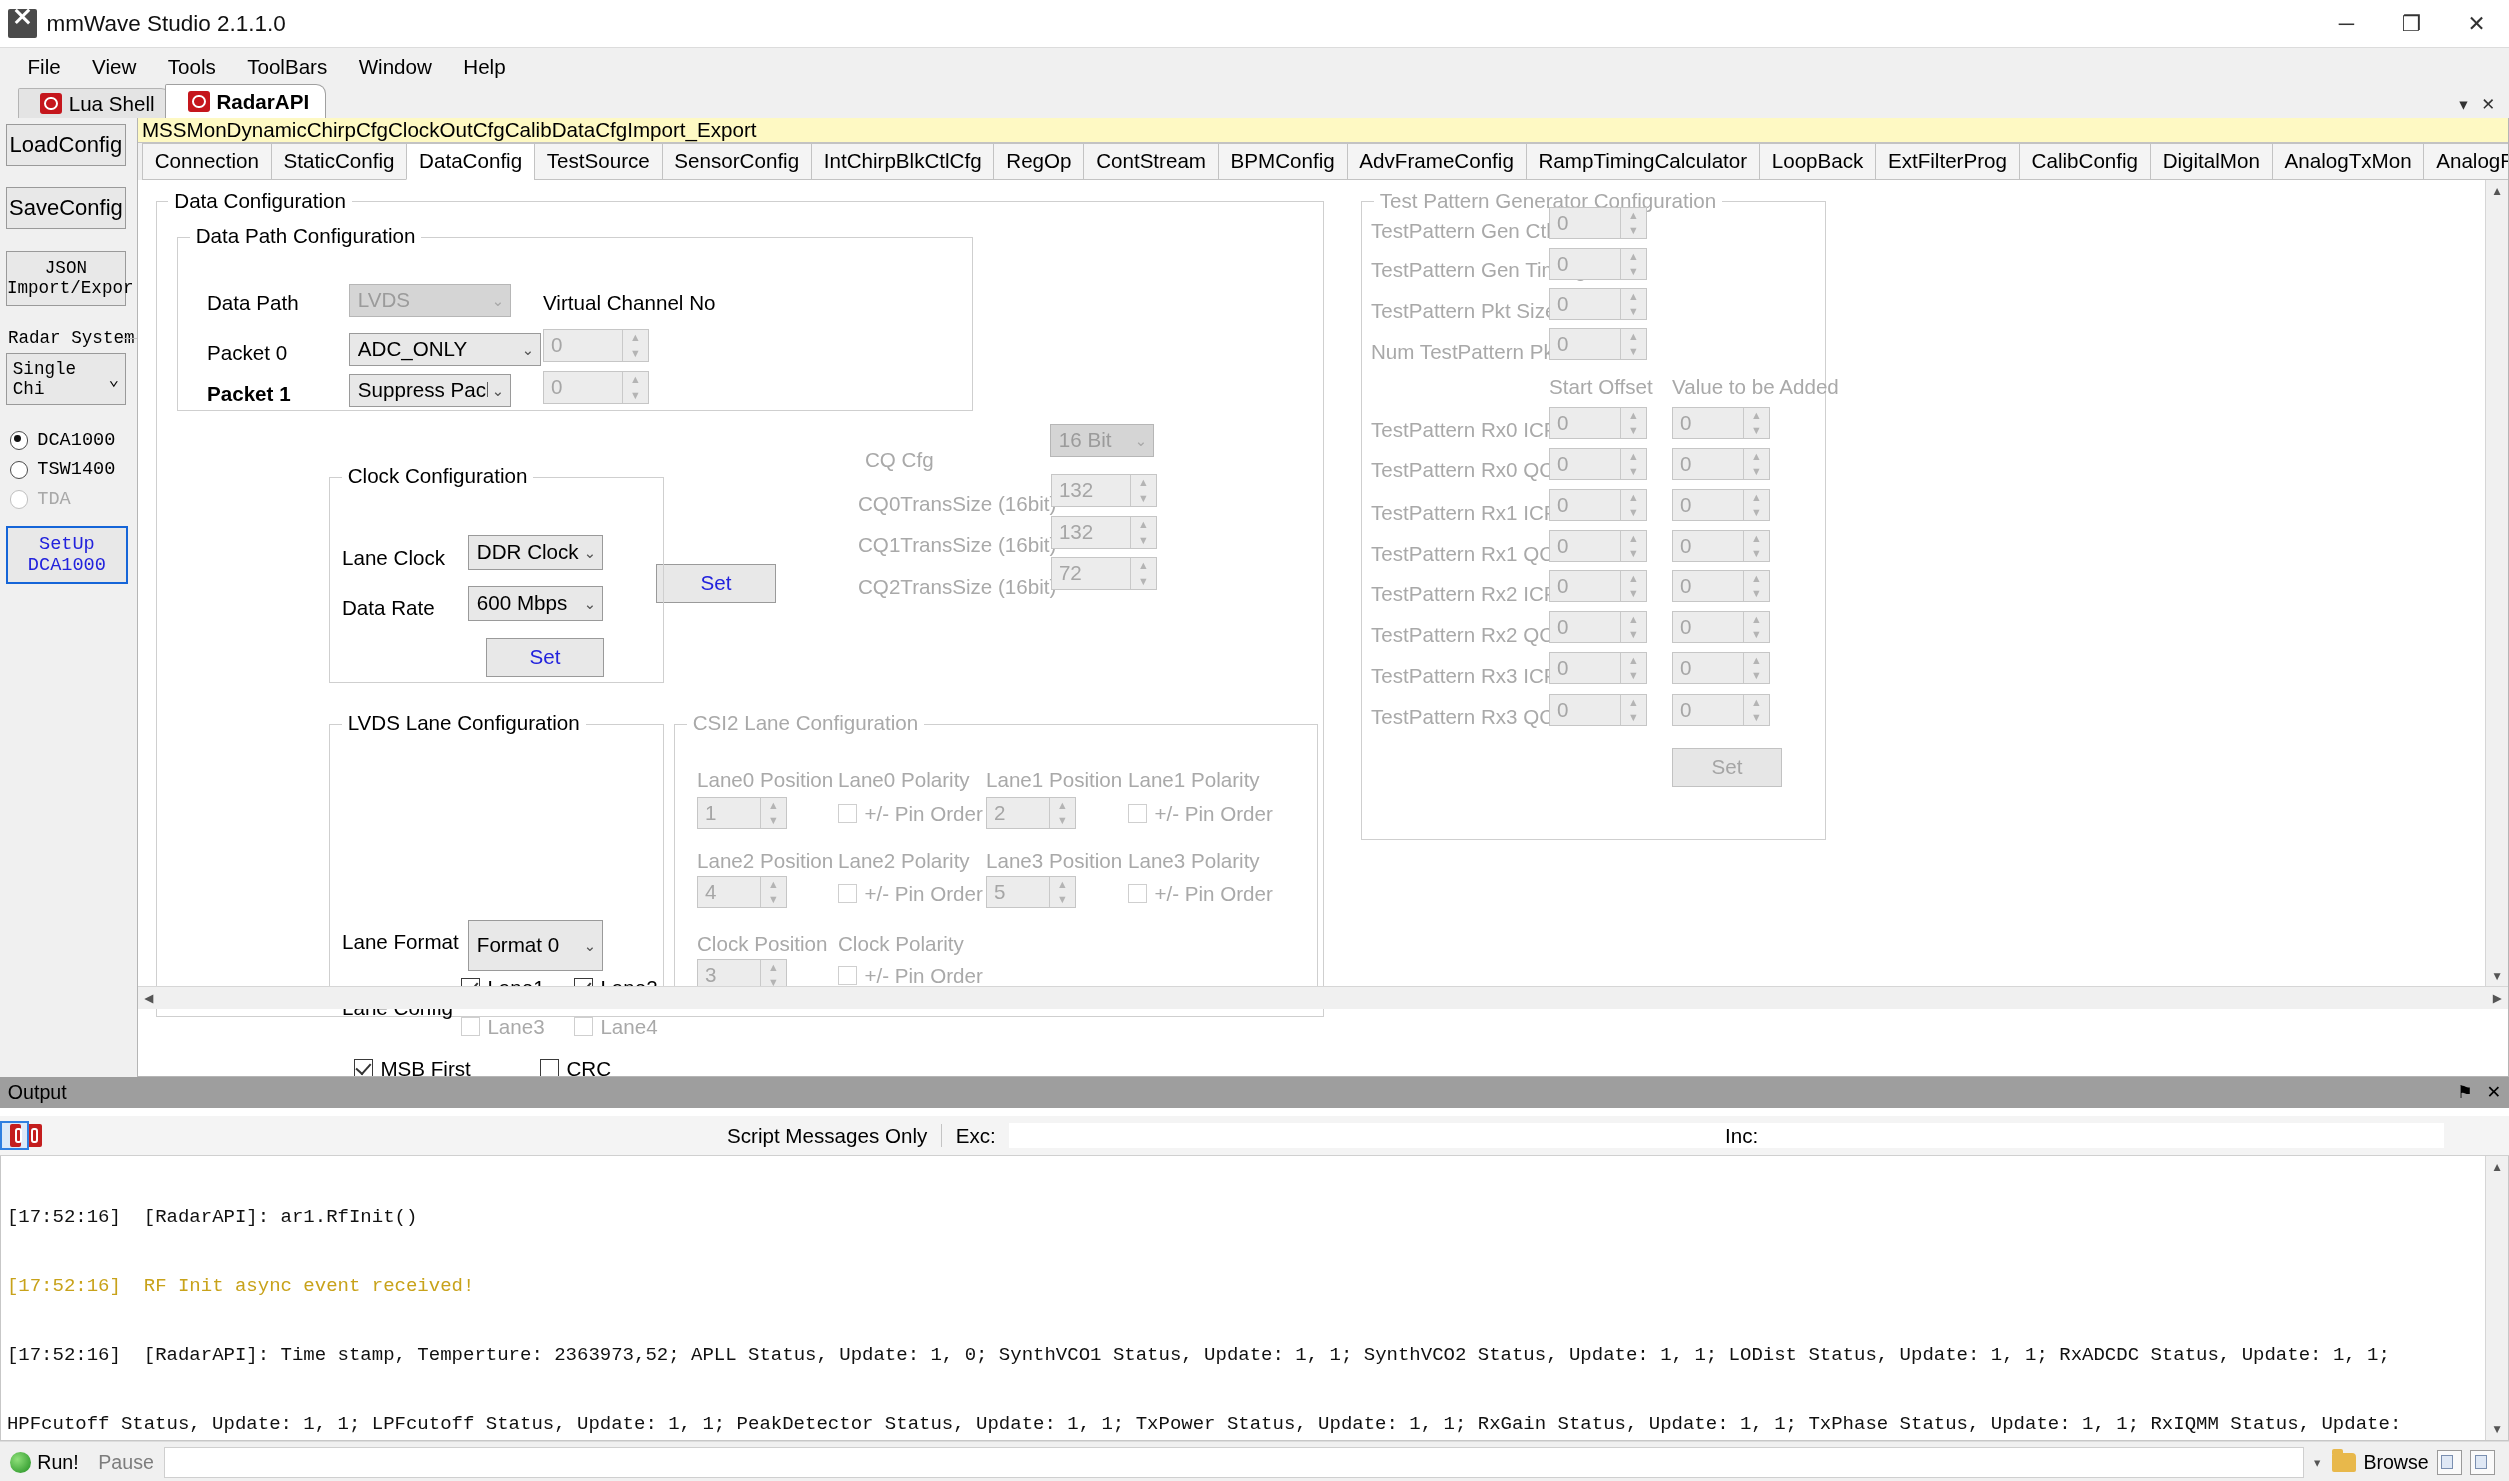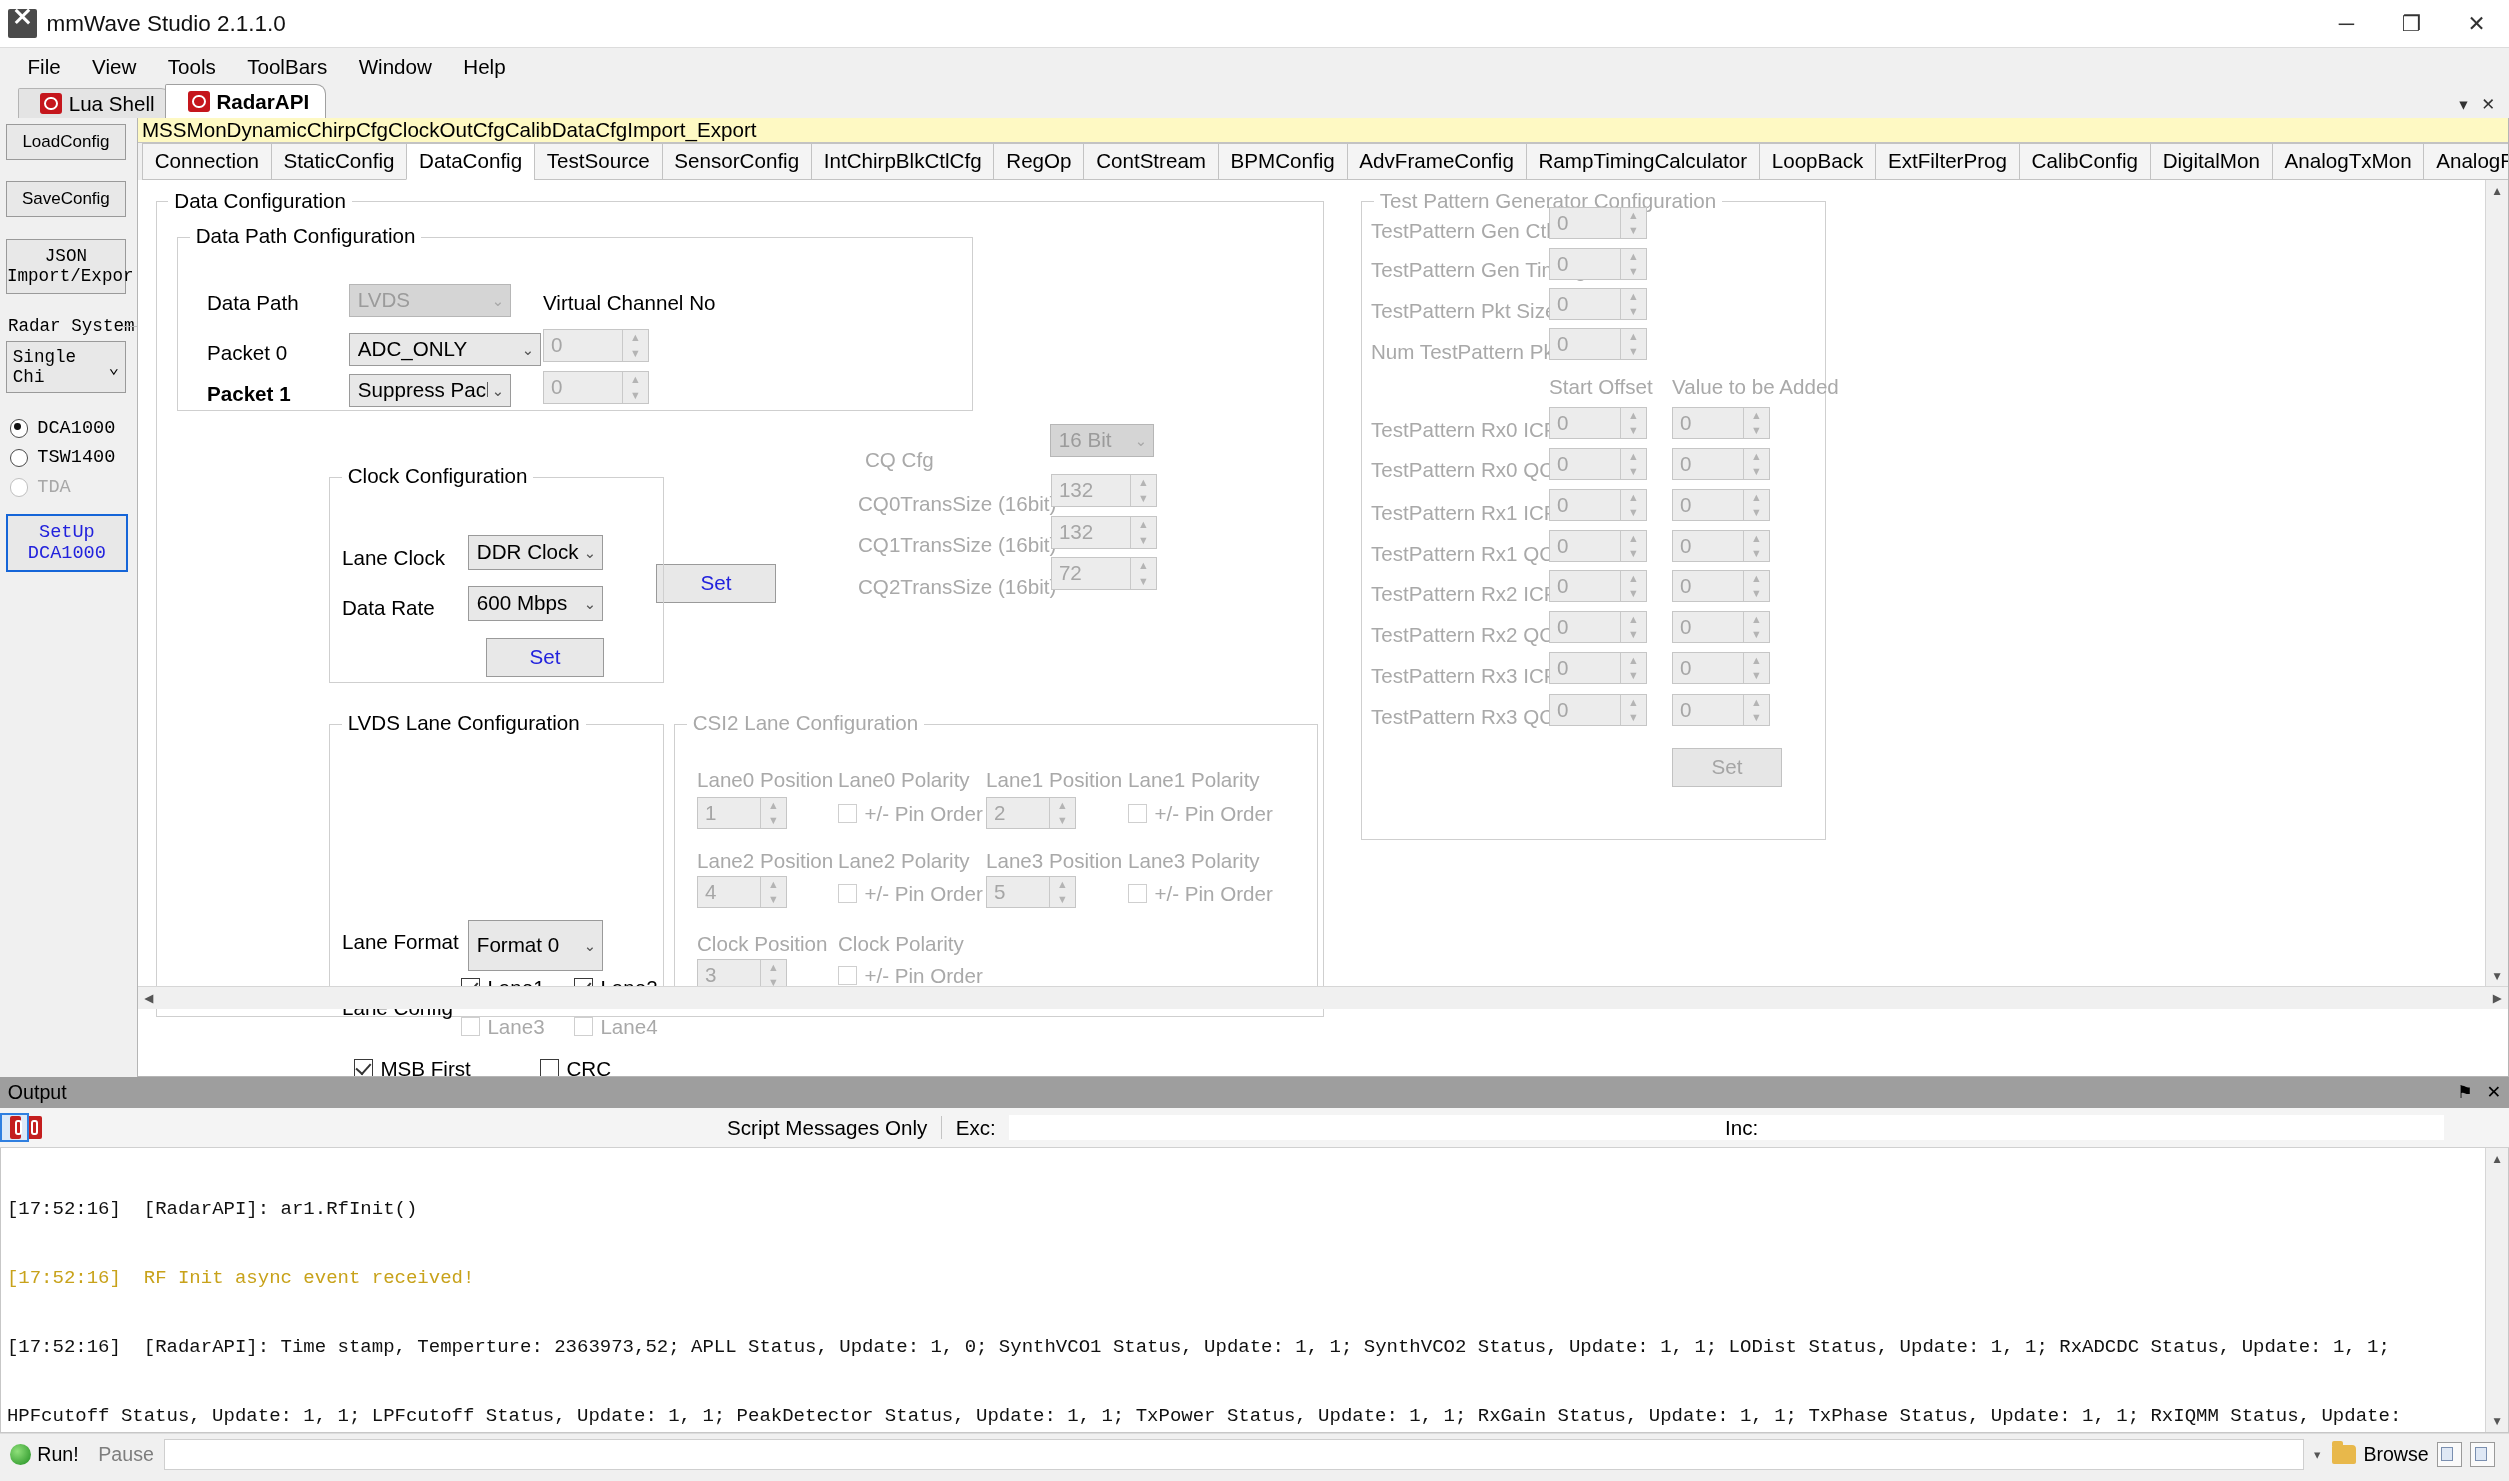--- a/index.html
+++ b/index.html
@@ -33,21 +33,21 @@
   .mtab.active{background:#ffffff;height:33px;font-weight:bold;z-index:3;border-color:#a0a0a0;}
   .mtab .tico{width:21.6px;height:21.6px;border-radius:2.9px;background:#c5161c;flex:none;position:relative;overflow:hidden;}
   .mtab .tico:after{content:"";position:absolute;left:3.9px;top:3.9px;width:13.7px;height:13.7px;border-radius:50%;
        border:2px solid #fff;box-sizing:border-box;}
   .mtabs-right{margin-left:auto;display:flex;align-items:center;gap:13.7px;padding-right:13.7px;padding-bottom:2.9px;font-size:16.7px;color:#333;}
 
   
   .bodyrow{display:flex;flex:none;height:959px;}
   .sidebar{width:137px;flex:none;background:#f0f0f0;padding:5.9px 0 0 5.9px;box-sizing:border-box;}
   .side-btn{width:120px;box-sizing:border-box;background:#e8e8e8;border:1px solid #9a9a9a;
-            font-size:17px;text-align:center;padding:6.9px 0;margin-bottom:21.6px;color:#000;}
+            font-size:22px;text-align:center;padding:6.9px 0;margin-bottom:21.6px;color:#000;}
   .side-btn.mono{font-family:"Liberation Mono",monospace;font-size:17.6px;line-height:1.18;padding:5.9px 0;}
   .side-grouplabel{font-family:"Liberation Mono",monospace;font-size:17.6px;color:#000;position:relative;margin:2px 0 5.9px 2px;}
   .side-grouplabel:after{content:"";position:absolute;right:-3.9px;top:50%;width:21.6px;height:1px;background:#c0c0c0;}
   .side-select{width:120px;box-sizing:border-box;background:#e8e8e8;border:1px solid #9a9a9a;
         font-family:"Liberation Mono",monospace;font-size:17.6px;padding:4.9px 5.9px;display:flex;align-items:center;}
   .side-select .cv{flex:1;}
   .radio-row{display:flex;align-items:center;gap:8.8px;margin:8.8px 0 0 3.9px;font-family:"Liberation Mono",monospace;font-size:18.6px;}
   .radio{width:16.7px;height:16.7px;border-radius:50%;border:1.5px solid #4a4a4a;background:#fff;position:relative;flex:none;}
   .radio.on:after{content:"";position:absolute;left:3.4px;top:3.4px;width:6.9px;height:6.9px;border-radius:50%;background:#111;}
   .radio.dis{border-color:#c0c0c0;}
@@ -102,21 +102,21 @@
   .vscroll{position:absolute;right:0;top:0;bottom:21.6px;width:21.6px;background:#f0f0f0;border-left:1px solid #d6d6d6;}
   .vscroll .arrow{height:21.6px;display:flex;align-items:center;justify-content:center;font-size:11.8px;color:#555;background:#f0f0f0;}
   .hscroll{position:absolute;left:0;right:0;bottom:0;height:21.6px;background:#f0f0f0;border-top:1px solid #d6d6d6;display:flex;align-items:center;}
   .hscroll .arrow{width:21.6px;text-align:center;font-size:11.8px;color:#555;}
   .hscroll .track{flex:1;height:17.6px;background:#f0f0f0;}
 
   
   .outputdock{flex:none;display:flex;flex-direction:column;background:#fff;}
   .out-header{height:31px;background:#9e9e9e;display:flex;align-items:center;padding:0 7.8px;color:#000;font-size:19.6px;}
   .out-header .pins{margin-left:auto;display:flex;gap:13.7px;font-size:17.6px;}
-  .out-toolbar{height:39px;background:#f4f4f4;border-bottom:1px solid #d0d0d0;display:flex;align-items:center;position:relative;}
+  .out-toolbar{height:39px;background:#f4f4f4;border-bottom:1px solid #d0d0d0;display:flex;align-items:center;position:relative;margin-top:8px;}
   .grip{width:9.8px;height:21.6px;margin:0 3.9px 0 5.9px;
         background-image:radial-gradient(#9a9a9a 1px, transparent 1px);background-size:3.9px 4.9px;}
   .ico-btn{width:29px;height:29px;margin-right:3.9px;display:flex;align-items:center;justify-content:center;}
   .ico-btn.sel{border:2px solid #2f7fe0;background:#dce9f8;box-sizing:border-box;}
   .glyph-red{width:16.7px;height:22.5px;background:#c41e1e;border-radius:2px;position:relative;}
   .glyph-red:after{content:"";position:absolute;left:4.9px;top:3.9px;width:6.9px;height:14.7px;border:2px solid #fff;box-sizing:border-box;border-radius:2.9px;}
   .out-center{position:absolute;left:727px;top:0;height:39px;display:flex;align-items:center;gap:13.7px;font-size:20.6px;color:#000;}
   .out-sep{width:1px;height:23.5px;background:#c4c4c4;}
   .out-inc{position:absolute;left:1725px;top:0;height:39px;display:flex;align-items:center;font-size:20.6px;}
   .out-field{height:25.5px;border:none;background:#fff;}

